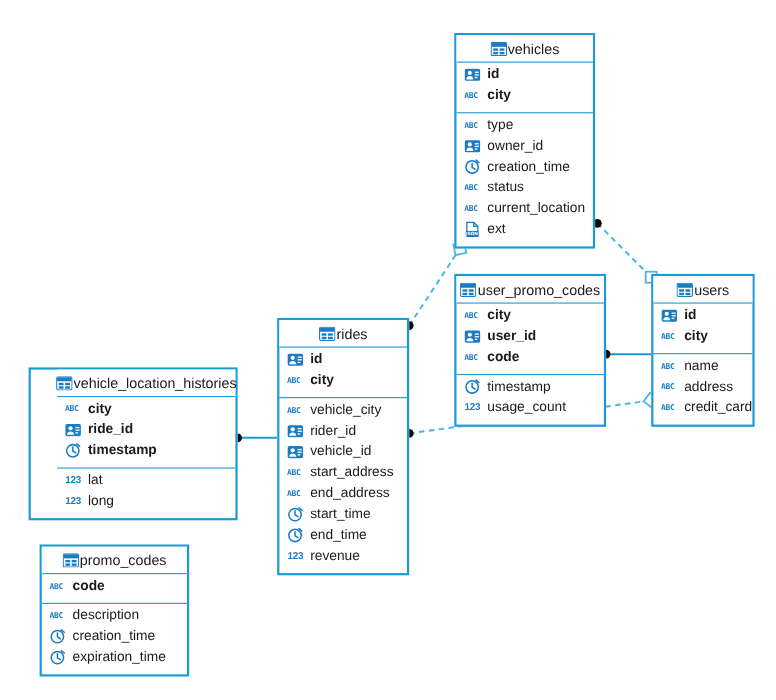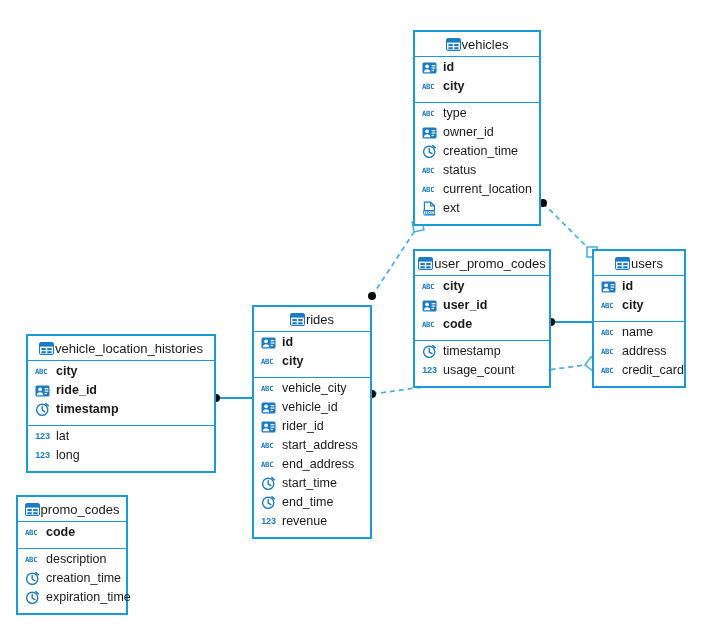--- a/index.html
+++ b/index.html
@@ -330,21 +330,21 @@
         <div class="field-row">
           <span class="ic">
             <svg width="15" height="9" viewBox="0 0 17 9">
               <text x="0" y="7.4" font-family="DejaVu Sans Mono, monospace" font-size="8.2" font-weight="bold" fill="#1a7cc4" letter-spacing="-0.3">ABC</text>
             </svg>
           </span>
           <span class="field-name">credit_card</span>
         </div>
       </div>
     </div>
-    <div class="table-card" style="left: 252px; top: 289px; width: 120px; margin-top: 16px;">
+    <div class="table-card" style="left: 252px; top: 289px; width: 120px;">
       <div class="tbl-header">
         <span class="ic">
           <svg width="15" height="13" viewBox="0 0 15 13">
             <rect x="0.5" y="0.5" width="14" height="12" rx="1.5" fill="none" stroke="#1a7cc4"></rect>
             <rect x="1" y="1" width="13" height="3.6" fill="#1a7cc4"></rect>
             <rect x="2.4" y="6" width="4.4" height="2.2" fill="#1a7cc4"></rect>
             <rect x="8.2" y="6" width="4.4" height="2.2" fill="#1a7cc4"></rect>
             <rect x="2.4" y="9.2" width="4.4" height="2.2" fill="#1a7cc4"></rect>
             <rect x="8.2" y="9.2" width="4.4" height="2.2" fill="#1a7cc4"></rect>
           </svg>
@@ -387,37 +387,37 @@
           <span class="ic">
             <svg width="15" height="12" viewBox="0 0 15 12">
               <rect x="0.5" y="0.5" width="14" height="11" rx="1.5" fill="#1a7cc4"></rect>
               <circle cx="5.1" cy="4.3" r="1.9" fill="#ffffff"></circle>
               <path d="M1.9 10.2c0-1.9 1.45-3 3.2-3s3.2 1.1 3.2 3z" fill="#ffffff"></path>
               <rect x="9.6" y="3.1" width="3.7" height="1.2" fill="#ffffff"></rect>
               <rect x="9.6" y="5.5" width="3.7" height="1.2" fill="#ffffff"></rect>
               <rect x="9.6" y="7.9" width="2.4" height="1.2" fill="#ffffff"></rect>
             </svg>
           </span>
+          <span class="field-name">rider_id</span>
+        </div>
+        <div class="field-row">
+          <span class="ic">
+            <svg width="15" height="12" viewBox="0 0 15 12">
+              <rect x="0.5" y="0.5" width="14" height="11" rx="1.5" fill="#1a7cc4"></rect>
+              <circle cx="5.1" cy="4.3" r="1.9" fill="#ffffff"></circle>
+              <path d="M1.9 10.2c0-1.9 1.45-3 3.2-3s3.2 1.1 3.2 3z" fill="#ffffff"></path>
+              <rect x="9.6" y="3.1" width="3.7" height="1.2" fill="#ffffff"></rect>
+              <rect x="9.6" y="5.5" width="3.7" height="1.2" fill="#ffffff"></rect>
+              <rect x="9.6" y="7.9" width="2.4" height="1.2" fill="#ffffff"></rect>
+            </svg>
+          </span>
           <span class="field-name">vehicle_id</span>
         </div>
         <div class="field-row">
           <span class="ic">
-            <svg width="15" height="12" viewBox="0 0 15 12">
-              <rect x="0.5" y="0.5" width="14" height="11" rx="1.5" fill="#1a7cc4"></rect>
-              <circle cx="5.1" cy="4.3" r="1.9" fill="#ffffff"></circle>
-              <path d="M1.9 10.2c0-1.9 1.45-3 3.2-3s3.2 1.1 3.2 3z" fill="#ffffff"></path>
-              <rect x="9.6" y="3.1" width="3.7" height="1.2" fill="#ffffff"></rect>
-              <rect x="9.6" y="5.5" width="3.7" height="1.2" fill="#ffffff"></rect>
-              <rect x="9.6" y="7.9" width="2.4" height="1.2" fill="#ffffff"></rect>
-            </svg>
-          </span>
-          <span class="field-name">rider_id</span>
-        </div>
-        <div class="field-row">
-          <span class="ic">
             <svg width="15" height="9" viewBox="0 0 17 9">
               <text x="0" y="7.4" font-family="DejaVu Sans Mono, monospace" font-size="8.2" font-weight="bold" fill="#1a7cc4" letter-spacing="-0.3">ABC</text>
             </svg>
           </span>
           <span class="field-name">start_address</span>
         </div>
         <div class="field-row">
           <span class="ic">
             <svg width="15" height="9" viewBox="0 0 17 9">
               <text x="0" y="7.4" font-family="DejaVu Sans Mono, monospace" font-size="8.2" font-weight="bold" fill="#1a7cc4" letter-spacing="-0.3">ABC</text>
@@ -446,21 +446,21 @@
           <span class="field-name">end_time</span>
         </div>
         <div class="field-row">
           <span class="ic">
             <span class="ic-num">123</span>
           </span>
           <span class="field-name">revenue</span>
         </div>
       </div>
     </div>
-    <div class="table-card" style="left: 26px; top: 334px; width: 190px;">
+    <div class="table-card" style="left: 26px; top: 334px; width: 190px; padding-left: 24px;">
       <div class="tbl-header">
         <span class="ic">
           <svg width="15" height="13" viewBox="0 0 15 13">
             <rect x="0.5" y="0.5" width="14" height="12" rx="1.5" fill="none" stroke="#1a7cc4"></rect>
             <rect x="1" y="1" width="13" height="3.6" fill="#1a7cc4"></rect>
             <rect x="2.4" y="6" width="4.4" height="2.2" fill="#1a7cc4"></rect>
             <rect x="8.2" y="6" width="4.4" height="2.2" fill="#1a7cc4"></rect>
             <rect x="2.4" y="9.2" width="4.4" height="2.2" fill="#1a7cc4"></rect>
             <rect x="8.2" y="9.2" width="4.4" height="2.2" fill="#1a7cc4"></rect>
           </svg>
@@ -508,21 +508,21 @@
           <span class="field-name">lat</span>
         </div>
         <div class="field-row">
           <span class="ic">
             <span class="ic-num">123</span>
           </span>
           <span class="field-name">long</span>
         </div>
       </div>
     </div>
-    <div class="table-card" style="left: 16px; top: 495px; width: 112px;">
+    <div class="table-card" style="left: 36px; top: 495px; width: 136px;">
       <div class="tbl-header">
         <span class="ic">
           <svg width="15" height="13" viewBox="0 0 15 13">
             <rect x="0.5" y="0.5" width="14" height="12" rx="1.5" fill="none" stroke="#1a7cc4"></rect>
             <rect x="1" y="1" width="13" height="3.6" fill="#1a7cc4"></rect>
             <rect x="2.4" y="6" width="4.4" height="2.2" fill="#1a7cc4"></rect>
             <rect x="8.2" y="6" width="4.4" height="2.2" fill="#1a7cc4"></rect>
             <rect x="2.4" y="9.2" width="4.4" height="2.2" fill="#1a7cc4"></rect>
             <rect x="8.2" y="9.2" width="4.4" height="2.2" fill="#1a7cc4"></rect>
           </svg>

